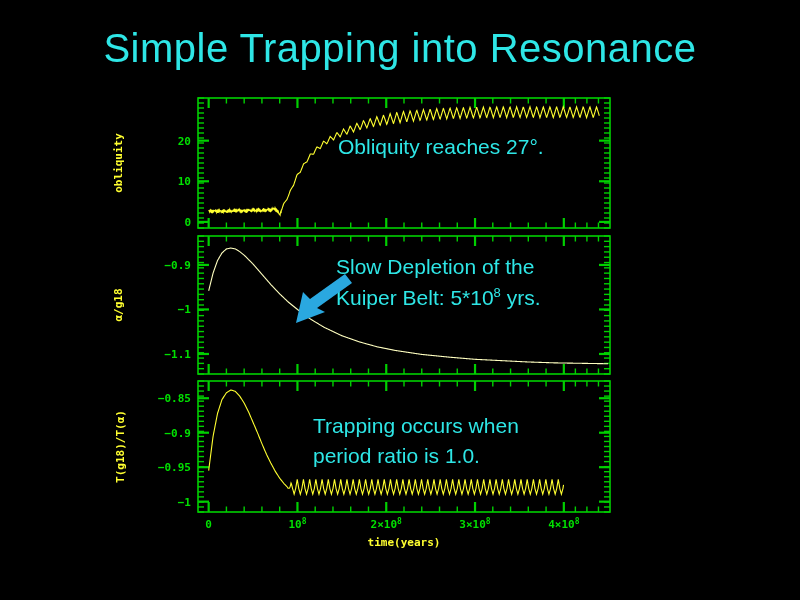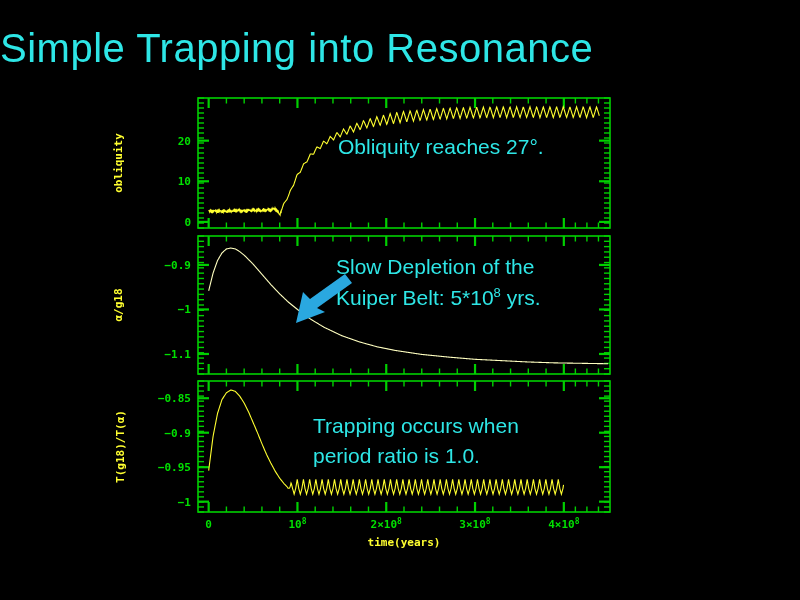--- a/index.html
+++ b/index.html
@@ -11,21 +11,21 @@
     position:relative;
   }
   #slide{
     position:absolute;inset:0;
     background:#000000;
   }
   
   #title{
     position:absolute;
     top:26px;left:0;width:800px;
-    text-align:left;
+    text-align:center;
     color:#2ee6e6;
     font-family:"Liberation Sans", sans-serif;
     font-size:40px;
     font-weight:400;
     letter-spacing:.5px;
     white-space:nowrap;
   }
   
   #figure{
     position:absolute;

